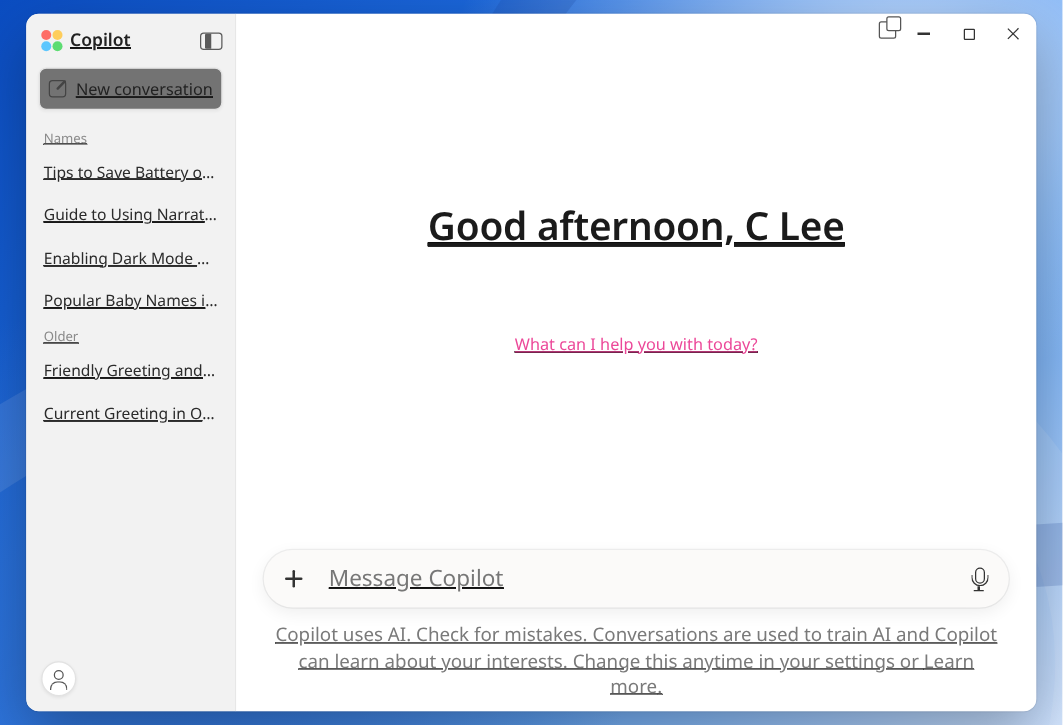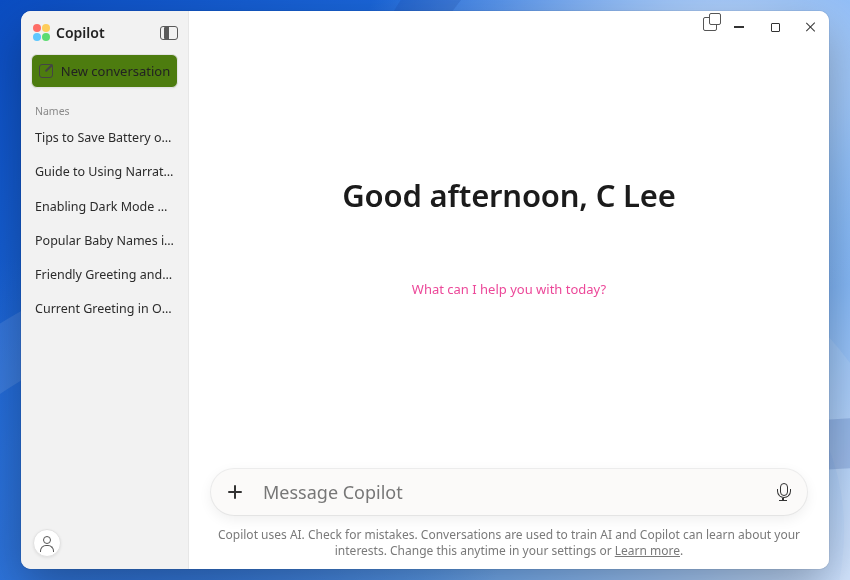--- a/index.html
+++ b/index.html
@@ -1,15 +1,15 @@
 <!DOCTYPE html>
 <html><head>
 <meta charset="utf-8">
 <style>
-  * { box-sizing: border-box; margin: 0; padding: 0; font-family: "Segoe UI", system-ui, -apple-system, sans-serif; }
+  * { box-sizing: border-box; margin: 0; padding: 0; font-family: "Segoe UI", system-ui, -apple-system, sans-serif; text-decoration: underline; }
   html, body { width: 850px; height: 580px; overflow: hidden; }
 
   
   .desktop {
     width: 850px; height: 580px;
     background:
       radial-gradient(ellipse 600px 400px at 720px 60px, #c8e0ff 0%, rgba(200,224,255,0) 60%),
       radial-gradient(ellipse 700px 500px at 120px 520px, #2f72d6 0%, rgba(47,114,214,0) 55%),
       linear-gradient(135deg, #0b4dc2 0%, #1f6de0 35%, #65a6f4 70%, #cfe3ff 100%);
     display: flex; align-items: center; justify-content: center;
@@ -69,21 +69,21 @@
     width: 18px; height: 14px; border: 1.4px solid #5a5a5a; border-radius: 3px;
     position: relative;
   }
   .panel-toggle::after {
     content:""; position:absolute; left:3px; top:0; bottom:0; width:5px;
     background:#5a5a5a; border-radius:1px 0 0 1px;
   }
 
   .new-convo {
     margin: 4px 10px 10px 10px;
-    background: #4d7c0f;
+    background: #737373;
     border: 1px solid #e3e3e3;
     border-radius: 6px;
     height: 34px;
     display: flex; align-items: center; justify-content: center;
     gap: 8px;
     font-size: 13px; color: #222;
     cursor: pointer;
     box-shadow: 0 1px 2px rgba(0,0,0,0.04);
   }
   .compose-icon {
@@ -205,21 +205,21 @@
     border:1.3px solid #333; border-radius:4px;
   }
   .mic-shape::after{
     content:""; position:absolute; left:0; top:6px; width:12px; height:8px;
     border:1.3px solid #333; border-top:none; border-radius:0 0 8px 8px;
   }
   .mic-stand { position:absolute; left:5px; top:15px; width:2px; height:3px; background:#333;}
   .mic-base  { position:absolute; left:2px; top:17.5px; width:8px; height:1.3px; background:#333;}
 
   .footnote {
-    font-size: 12px; color:#7a7a7a; text-align:center;
+    font-size: 15px; color:#7a7a7a; text-align:center;
     padding: 6px 28px 10px 28px; line-height:1.35;
   }
   .footnote a { color:#7a7a7a; text-decoration:underline; cursor:pointer;}
 </style>
 </head>
 <body>
 
 <div class="desktop">
   <div class="window">
 
@@ -241,20 +241,21 @@
         <span class="compose-icon"></span>
         <span>New conversation</span>
       </button>
 
       <div class="section-label">Names</div>
       <div class="hist-item">Tips to Save Battery on De…</div>
       <div class="hist-item">Guide to Using Narrator in…</div>
       <div class="hist-item">Enabling Dark Mode on W…</div>
       <div class="hist-item">Popular Baby Names in 20…</div>
 
+      <div class="section-label">Older</div>
       <div class="hist-item">Friendly Greeting and Cha…</div>
       <div class="hist-item">Current Greeting in Oahu</div>
 
       <div class="avatar-btn">
         <div class="avatar-icon"></div>
       </div>
     </aside>
 
     <section class="main">
       <div class="titlebar">

